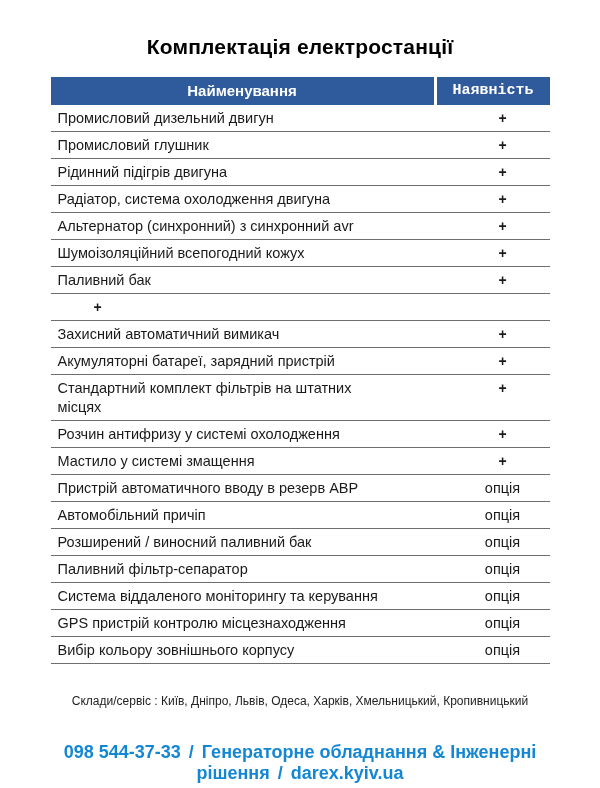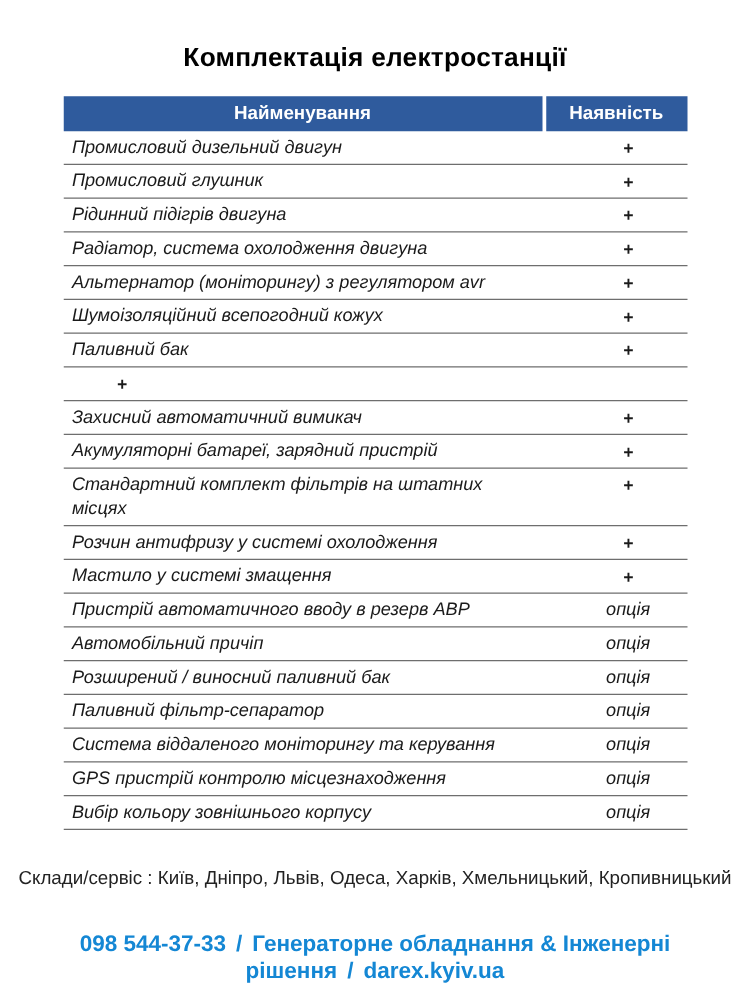--- a/index.html
+++ b/index.html
@@ -17,34 +17,33 @@
     margin:0;padding-top:35px;text-align:center;
     font-size:21px;font-weight:bold;color:#000;letter-spacing:.2px;
   }
   .eq-table{width:499px;margin:18px auto 0;}
   .thead{display:flex;gap:3px;height:28px;}
   .th{
     background:var(--header-bg);color:var(--header-text);
     font-weight:bold;font-size:15px;line-height:28px;text-align:center;
   }
   .th-name{flex:1;}
-  .th-avail{width:113px;}
+  .th-avail{width:113px;font-family:Liberation Mono, monospace;}
   .tr{
     display:flex;align-items:flex-start;
     border-bottom:1px solid var(--divider);
     padding:4px 0 3px;
-    font-style:italic;
   }
   .td{font-size:14.5px;line-height:19px;}
   .td-name{flex:1;padding-left:7px;white-space:pre-line;}
   .td-avail{width:94px;text-align:center;}
   .td-avail.plus{font-weight:bold;font-size:14px;}
   .service-line{
     margin:30px 0 0;text-align:center;
-    font-size:15px;color:#222;
+    font-size:12px;color:#222;
   }
   .contact-line{
     margin:34px 0 0;text-align:center;
     font-size:18px;font-weight:bold;color:var(--contact-blue);
   }
   .contact-line .sep{margin:0 8px;}
 </style>
 </head>
 <body>
 
@@ -72,21 +71,21 @@
     <div class="td td-name">Рідинний підігрів двигуна</div>
     <div class="td td-avail plus">+</div>
   </div>
 
   <div class="tr">
     <div class="td td-name">Радіатор, система охолодження двигуна</div>
     <div class="td td-avail plus">+</div>
   </div>
 
   <div class="tr">
-    <div class="td td-name">Альтернатор (моніторингу) з регулятором avr</div>
+    <div class="td td-name">Альтернатор (синхронний) з синхронний avr</div>
     <div class="td td-avail plus">+</div>
   </div>
 
   <div class="tr">
     <div class="td td-name">Шумоізоляційний всепогодний кожух</div>
     <div class="td td-avail plus">+</div>
   </div>
 
   <div class="tr">
     <div class="td td-name">Паливний бак</div>

